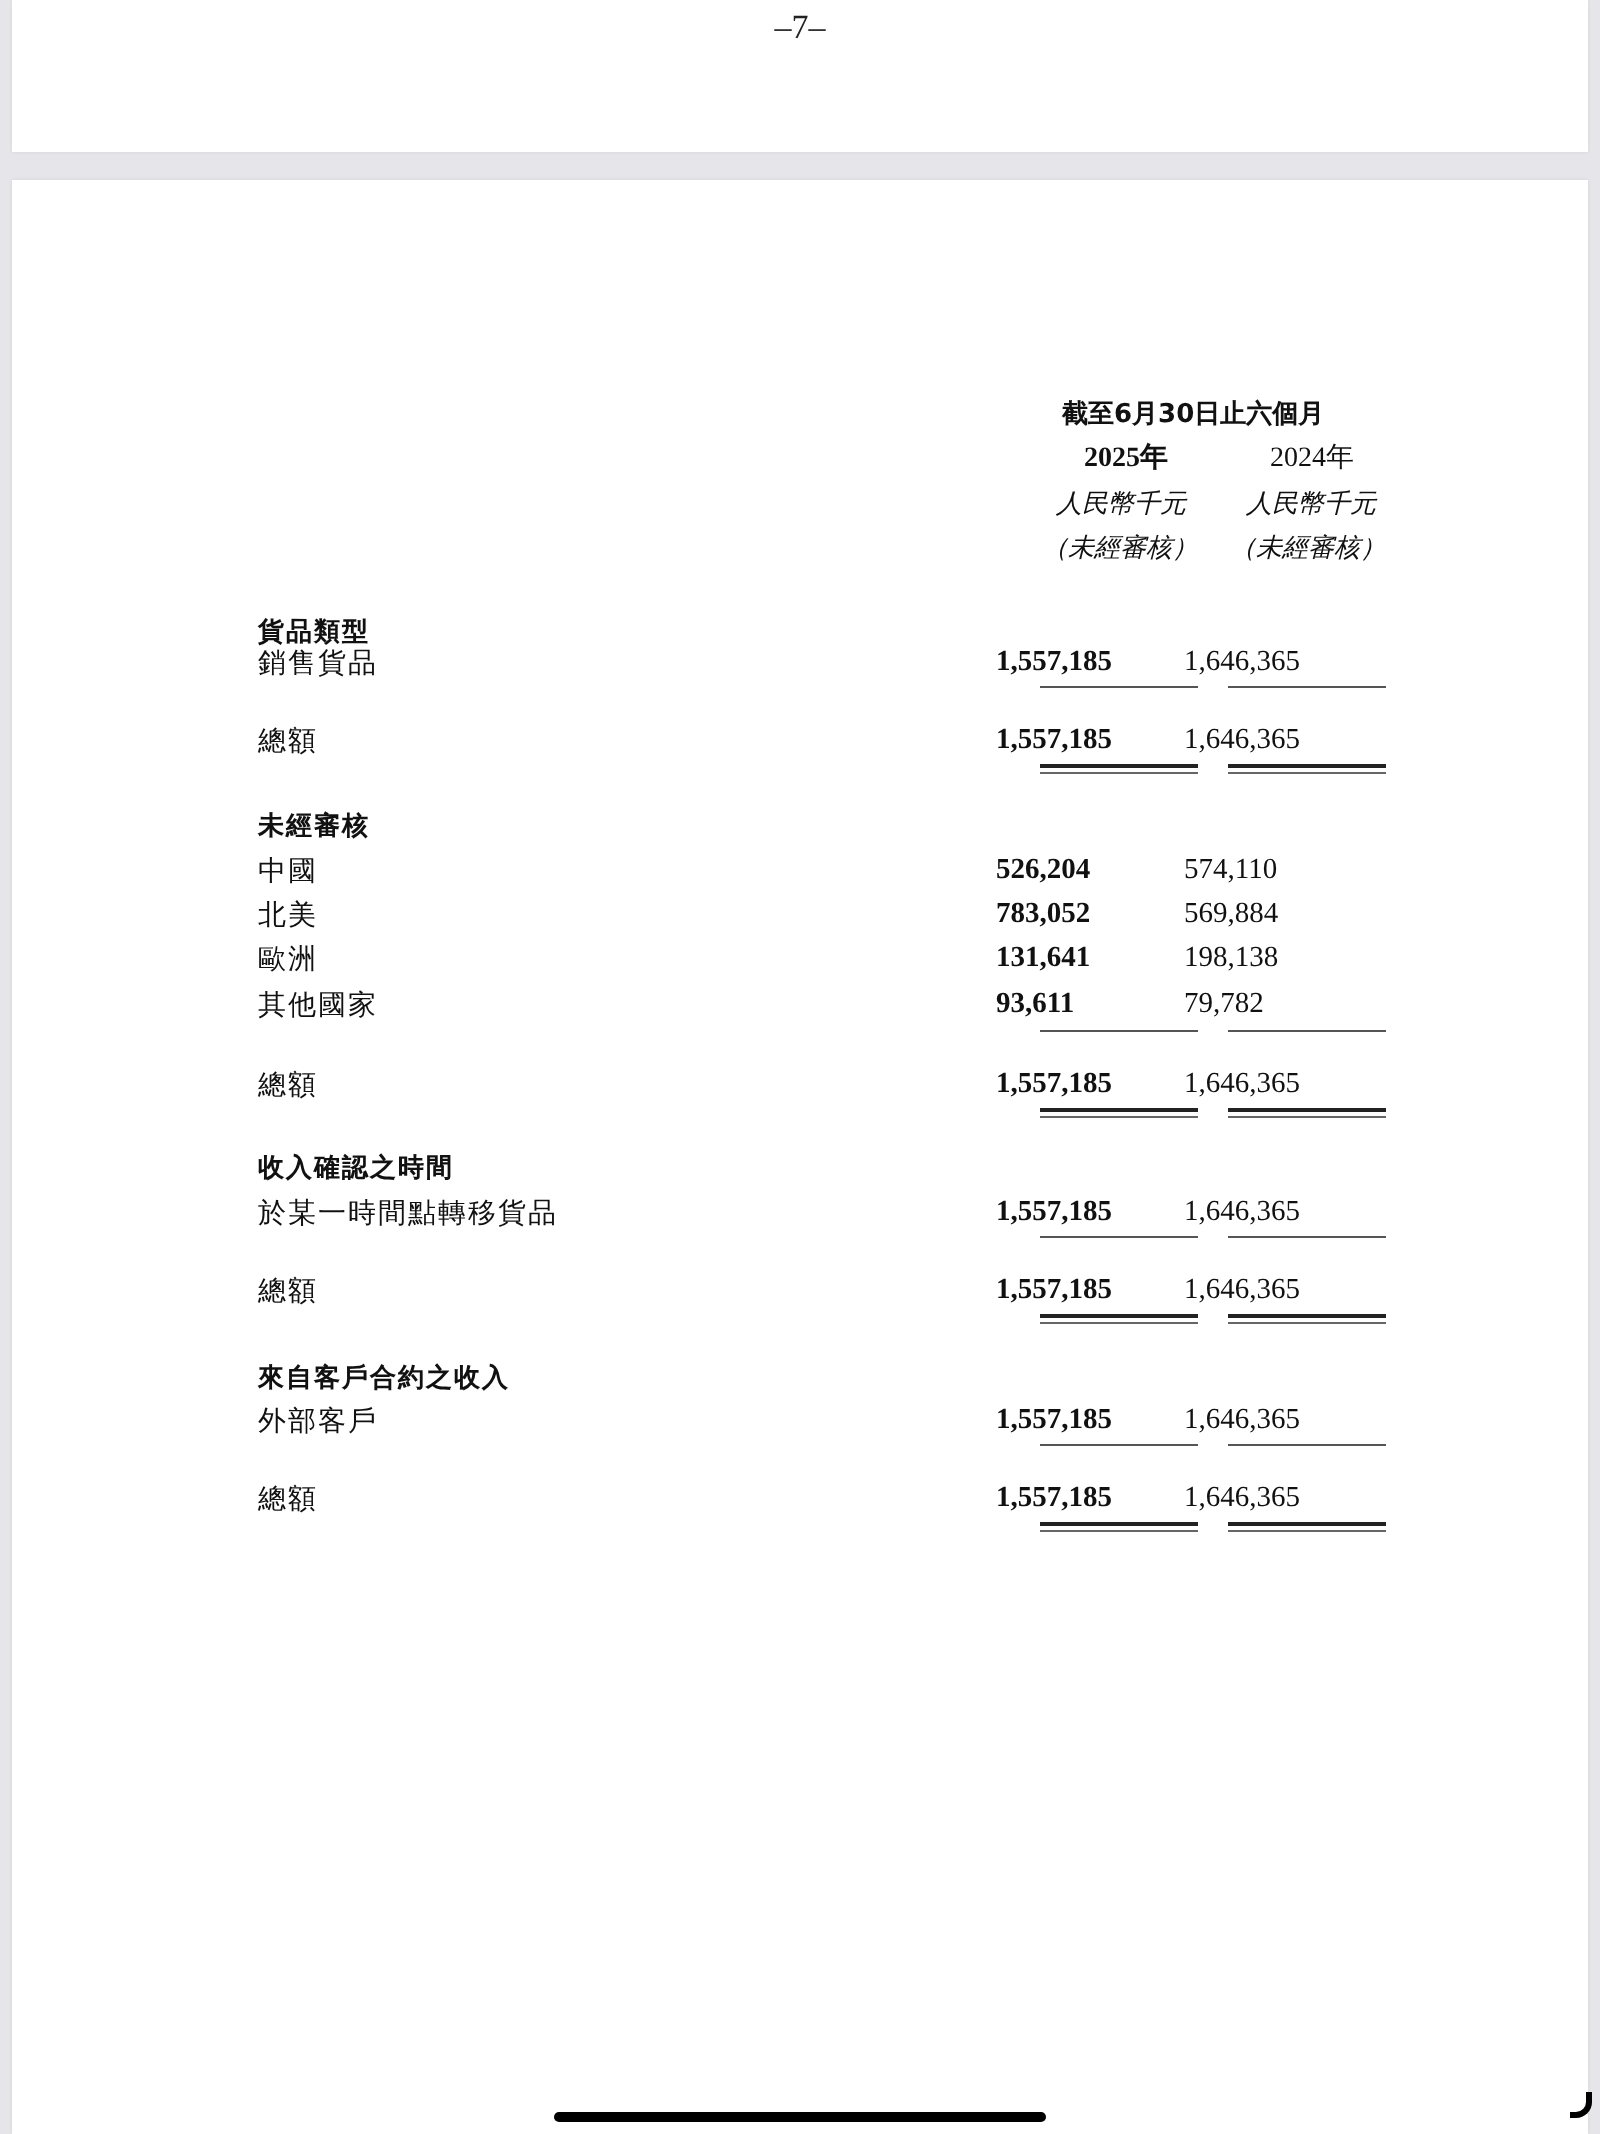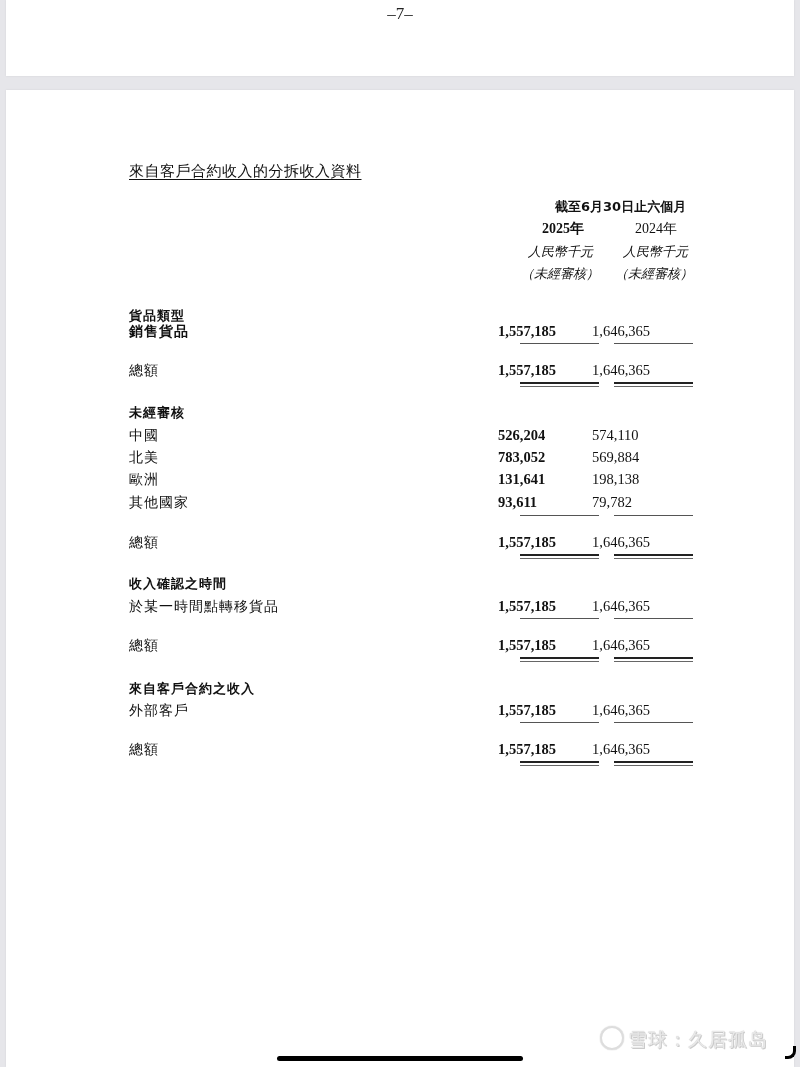--- a/index.html
+++ b/index.html
@@ -19,21 +19,21 @@
   .page-number {
     position:absolute; top:4px; left:0; width:100%;
     text-align:center; font-size:17px; color:#222;
   }
   .doc-title {
     position:absolute; left:123px; top:72px;
     font-size:15px; text-decoration:underline; text-underline-offset:3px;
     letter-spacing:0.5px;
   }
   .hdr { position:absolute; font-size:14px; white-space:nowrap; }
-  .hdr.period { top:108px; right:98px; font-weight:bold; font-family:"DejaVu Sans","Liberation Sans",sans-serif; font-size:13px;margin-left:24px;}
+  .hdr.period { top:108px; right:98px; font-weight:bold; font-family:"DejaVu Sans","Liberation Sans",sans-serif; font-size:13px;}
   .hdr-line { position:absolute; font-size:14px; white-space:nowrap; }
   .bold { font-weight:bold; }
   .ital { font-style:italic; font-family:"DejaVu Sans","Liberation Sans",sans-serif; font-size:13px; }
   .sec-title {
     position:absolute; left:123px; font-size:13px; font-weight:bold;
     font-family:"DejaVu Sans","Liberation Sans",sans-serif; letter-spacing:1px;
   }
   .row-label { position:absolute; left:123px; font-size:14px; letter-spacing:1px; }
   .num { position:absolute; font-size:14.5px; width:100px; }
   .num.c1 { left:492px; font-weight:bold; }
@@ -67,32 +67,31 @@
   }
 </style>
 </head>
 <body>
 
 <div class="page" id="page-top">
   <div class="page-number">–7–</div>
 </div>
 
 <div class="page" id="page-main">
-  <div class="doc-title">來自客戶合約收入的分拆收入資料</div>
 
   <div class="hdr period" style="left:525px;">截至6月30日止六個月</div>
   <div class="hdr-line bold" style="left:536px; top:130px;">2025年</div>
   <div class="hdr-line" style="left:629px; top:130px;">2024年</div>
   <div class="hdr-line ital" style="left:522px; top:153px;">人民幣千元</div>
   <div class="hdr-line ital" style="left:617px; top:153px;">人民幣千元</div>
   <div class="hdr-line ital" style="left:515px; top:175px;">（未經審核）</div>
   <div class="hdr-line ital" style="left:609px; top:175px;">（未經審核）</div>
 
   <div class="sec-title" style="top:217px;">貨品類型</div>
-  <div class="row-label" style="top:233px;font-weight:bold;">銷售貨品</div>
+  <div class="row-label" style="top:233px;">銷售貨品</div>
   <div class="num c1" style="top:233px;">1,557,185</div>
   <div class="num c2" style="top:233px;">1,646,365</div>
   <div class="rule c1" style="top:253px;"></div>
   <div class="rule c2" style="top:253px;"></div>
   <div class="row-label" style="top:272px;">總額</div>
   <div class="num c1" style="top:272px;">1,557,185</div>
   <div class="num c2" style="top:272px;">1,646,365</div>
   <div class="drule c1" style="top:292px;"></div>
   <div class="drule c2" style="top:292px;"></div>
 
@@ -134,19 +133,16 @@
   <div class="num c1" style="top:612px;">1,557,185</div>
   <div class="num c2" style="top:612px;">1,646,365</div>
   <div class="rule c1" style="top:632px;"></div>
   <div class="rule c2" style="top:632px;"></div>
   <div class="row-label" style="top:651px;">總額</div>
   <div class="num c1" style="top:651px;">1,557,185</div>
   <div class="num c2" style="top:651px;">1,646,365</div>
   <div class="drule c1" style="top:671px;"></div>
   <div class="drule c2" style="top:671px;"></div>
 
-  <div class="watermark">
-    <span class="wm-icon"></span><span>雪球：久居孤岛</span>
-  </div>
 </div>
 
 <div class="home-indicator"></div>
 <div class="corner-mark"></div>
 
 </body></html>

